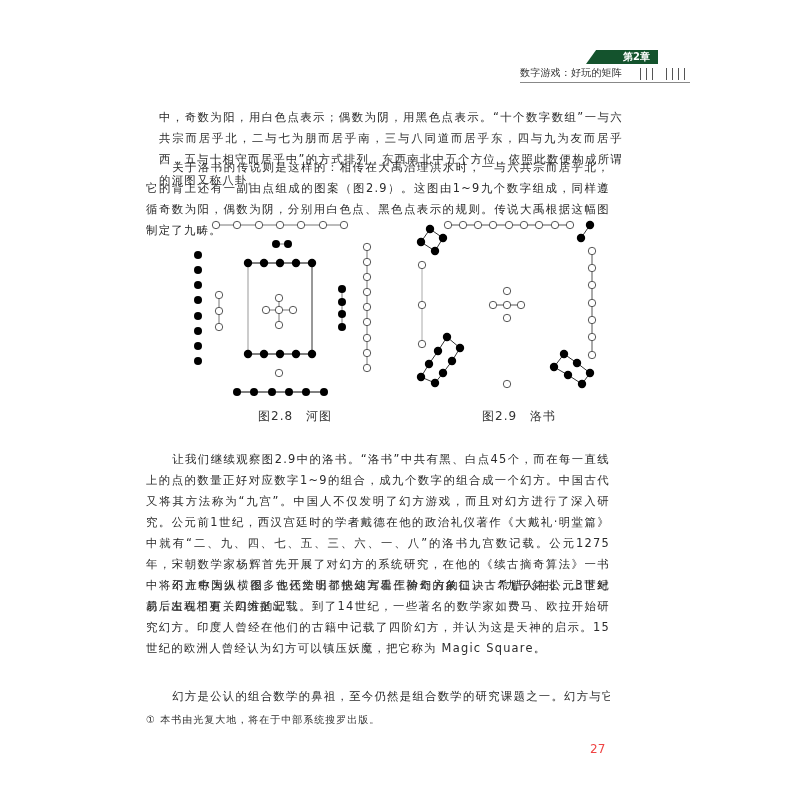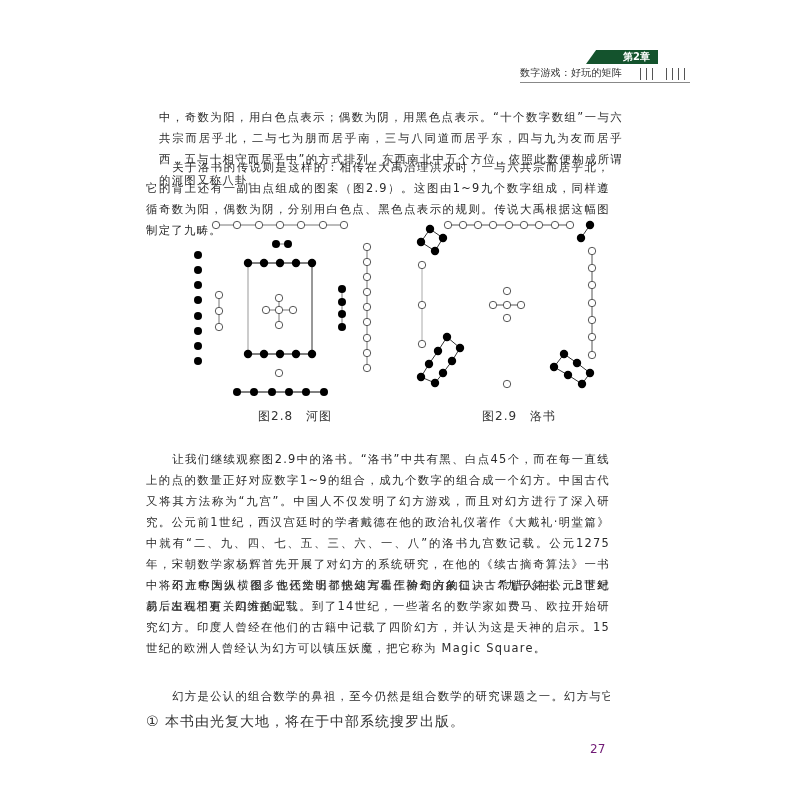--- a/index.html
+++ b/index.html
@@ -16,22 +16,22 @@
   .header-bars i { position:absolute; top:0; width:1px; height:12px; background:#555; }
   .header-rule { position:absolute; left:0; top:32px; width:170px; height:1px; background:#888; }
 
   .para { position:absolute; left:146px; width:464px; font-size:11.4px; line-height:21px;
           letter-spacing:1.25px; text-align:justify; color:#2a2a2a; }
   .para.indent { text-indent:2.3em; }
 
   .figure { position:absolute; }
   .fig-caption { position:absolute; font-size:12px; color:#333; white-space:nowrap; letter-spacing:1px; }
 
-  .footnote { position:absolute; left:146px; top:713px; font-size:14px; color:#333; letter-spacing:1px; }
-  .page-number { position:absolute; left:590px; top:742px; font-size:12px; color:#701a75; }
+  .footnote { position:absolute; left:146px; top:713px; font-size:10px; color:#333; letter-spacing:1px; }
+  .page-number { position:absolute; left:590px; top:742px; font-size:12px; color:#ef4444; }
 </style>
 </head>
 <body>
 
 <div class="page">
 
   <div class="header">
     <div class="chapter-tab">
       <span>第2章</span>
     </div>

